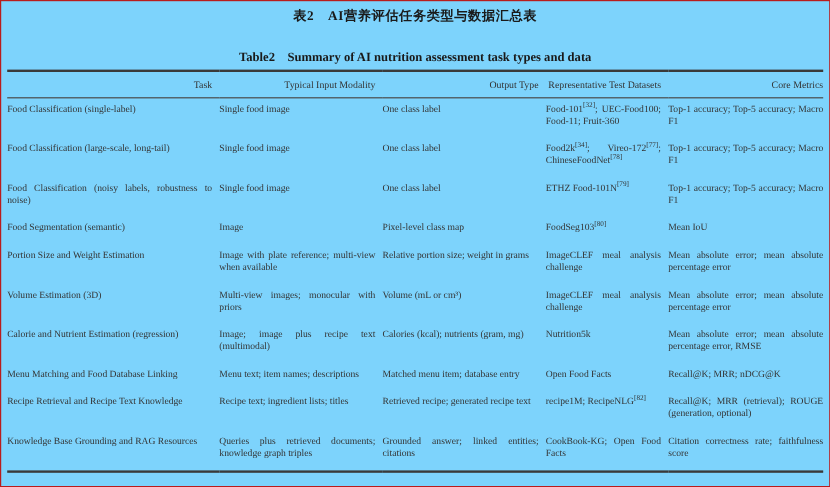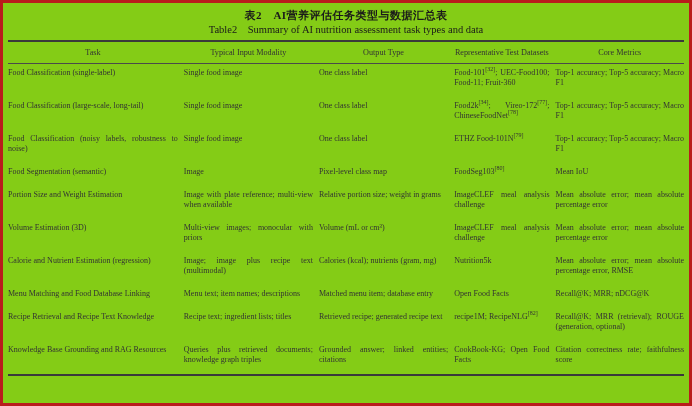--- a/index.html
+++ b/index.html
@@ -1,55 +1,55 @@
 <!DOCTYPE html>
 <html><head>
 <meta charset="utf-8">
 <style>
   html, body { margin: 0; padding: 0; background: #e8e8e8; }
   .page {
     position: relative;
     width: 692px;
     height: 406px;
     margin: 0 auto;
-    background: #84cc16;
-    border: 3px solid #b91c1c;
+    background: #7dd3fc;
+    border: 1px solid #b91c1c;
     box-sizing: border-box;
     overflow: hidden;
     font-family: "Liberation Serif", "DejaVu Serif", serif;
     color: #2b2b2b;
     padding: 2px 5px 0 5px;
   }
   .caption-zh {
     text-align: center;
     font-weight: bold;
     font-size: 11px;
     color: #1a1a1a;
     margin-top: 3px;
     letter-spacing: 0.5px;
     font-family: "Liberation Serif", "DejaVu Serif", serif;
   }
   .caption-en {
     text-align: center;
-    font-weight: normal;
+    font-weight: bold;
     font-size: 10.5px;
     color: #1a1a1a;
-    margin-top: 0;
+    margin-top: 20px;
   }
   table.summary {
     width: 100%;
     border-collapse: collapse;
     table-layout: fixed;
     margin-top: 3px;
     border-top: 2px solid #3a3a3a;
     border-bottom: 2px solid #3a3a3a;
   }
   table.summary th {
     font-weight: normal;
-    text-align: center;
+    text-align: right;
     vertical-align: top;
     font-size: 8.2px;
     color: #333;
     padding: 6px 6px 6px 0;
     border-bottom: 1px solid #4a4a4a;
     white-space: nowrap;
     overflow: visible;
   }
   table.summary td {
     vertical-align: top;

